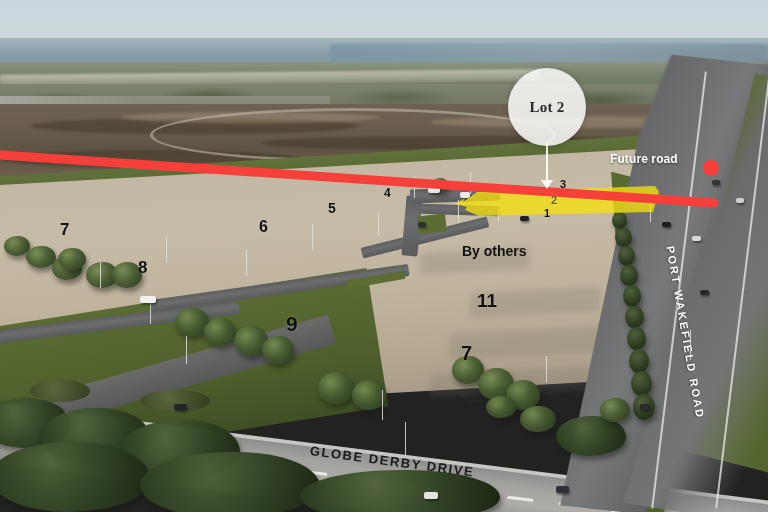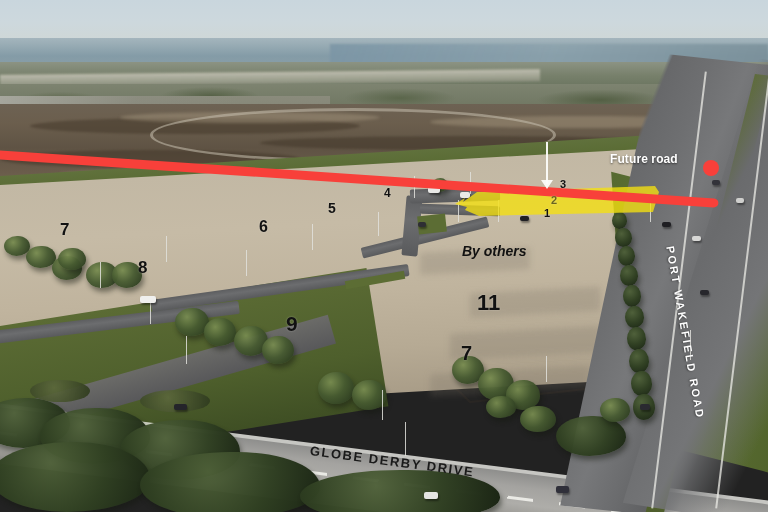--- a/index.html
+++ b/index.html
@@ -308,21 +308,20 @@
   }
 
   
   #byothers {
     position: absolute;
     left: 462px; top: 243px;
     color: #111;
     font-size: 14px;
     font-weight: 700;
     white-space: nowrap;
-    font-style: italic;
   }
 
   
   #pwr-label {
     position: absolute;
     left: 676px; top: 245px;
     color: #ffffff;
     font-size: 11px;
     font-weight: 700;
     letter-spacing: 2.2px;
@@ -516,33 +515,36 @@
     <polygon points="0,18 10,12 8,16 22,6 200,0 204,6 198,26 24,30 10,24 12,21" fill="#f5e010" opacity="0.78"></polygon>
   </svg>
 
   
   <div id="redline"></div>
   <div id="redcap"></div>
   <div id="futureroad">Future road</div>
 
   <div id="bubbleline"></div>
   <div id="bubblearrow"></div>
+  <div id="bubble">
+    <span>Lot 2</span>
+  </div>
 
   <div id="byothers">By others</div>
 
   <div id="pwr-label">PORT WAKEFIELD ROAD</div>
   <div id="gdd-label">GLOBE DERBY DRIVE</div>
 
   <div id="lotnumbers">
       <div class="lotnum" style="left: 544px; top: 207px; font-size: 11px; color: rgb(17, 17, 17);">1</div>
       <div class="lotnum" style="left: 551px; top: 194px; font-size: 11px; color: rgb(106, 100, 32);">2</div>
       <div class="lotnum" style="left: 560px; top: 178px; font-size: 11px; color: rgb(17, 17, 17);">3</div>
       <div class="lotnum" style="left: 384px; top: 186px; font-size: 12px; color: rgb(17, 17, 17);">4</div>
       <div class="lotnum" style="left: 328px; top: 200px; font-size: 14px; color: rgb(17, 17, 17);">5</div>
       <div class="lotnum" style="left: 259px; top: 218px; font-size: 16px; color: rgb(17, 17, 17);">6</div>
       <div class="lotnum" style="left: 60px; top: 220px; font-size: 17px; color: rgb(17, 17, 17);">7</div>
       <div class="lotnum" style="left: 138px; top: 258px; font-size: 17px; color: rgb(17, 17, 17);">8</div>
       <div class="lotnum" style="left: 286px; top: 312px; font-size: 21px; color: rgb(17, 17, 17);">9</div>
       <div class="lotnum" style="left: 461px; top: 342px; font-size: 20px; color: rgb(17, 17, 17);">7</div>
-      <div class="lotnum" style="left: 477px; top: 290px; font-size: 22px; color: rgb(17, 17, 17);">11</div>
+      <div class="lotnum" style="left: 477px; top: 290px; font-size: 19px; color: rgb(17, 17, 17);">11</div>
     </div>
 
 </div>
 
 </body></html>

